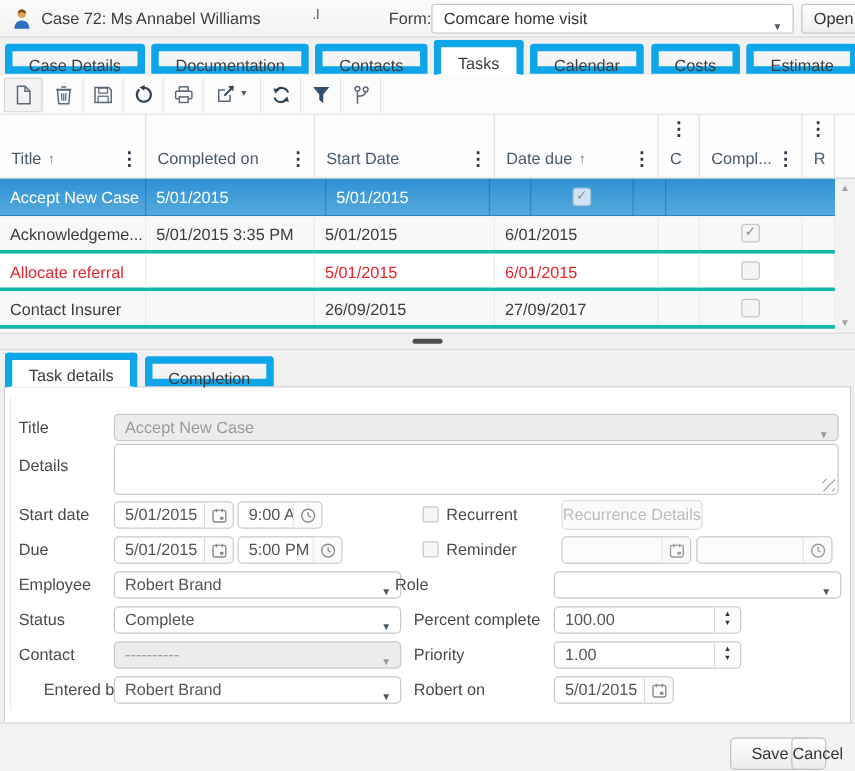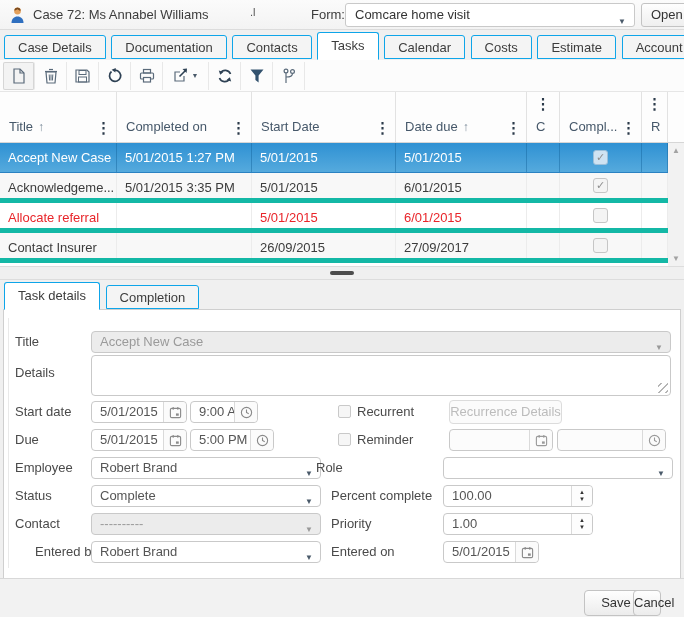--- a/index.html
+++ b/index.html
@@ -16,21 +16,21 @@
   .form-select{position:absolute;left:345px;top:3px;width:290px;height:24px;box-sizing:border-box;
     border:1px solid #c9c9c9;border-radius:3px;background:#fff;line-height:22px;padding:0 22px 0 9px;color:#333;}
   .form-select .caret{position:absolute;right:8px;top:7px;font-size:8px;color:#4a5a6a;}
   .open-btn{position:absolute;left:641px;top:3px;width:56px;height:24px;box-sizing:border-box;
     border:1px solid #c3c3c3;border-radius:3px;background:linear-gradient(#fefefe,#efefef);
     text-align:left;padding-left:9px;line-height:22px;color:#333;}
 
   
   .tabstrip{position:absolute;top:30px;left:0;width:684px;height:30px;white-space:nowrap;}
   .tab{position:relative;display:inline-block;margin-left:2px;margin-top:5px;height:24px;line-height:23px;
-    padding:0 13px;background:#f4f4f4;border:1px solid #0ea5e9;border-radius:3px 3px 0 0;color:#3c3c3c;
+    padding:0 13px;background:#f4f4f4;border:6px solid #0ea5e9;border-radius:3px 3px 0 0;color:#3c3c3c;
     box-sizing:border-box;vertical-align:top;z-index:1;}
   .tab.first{margin-left:4px;}
   .tab.active{background:#fff;height:28px;margin-top:2px;line-height:26px;border-bottom:1px solid #fff;z-index:5;}
 
   
   .toolbar{position:absolute;top:60px;left:0;width:684px;height:32px;background:#fcfcfc;
     border-bottom:1px solid #e6e6e6;box-sizing:border-box;display:flex;align-items:center;padding-left:3px;}
   .tbtn{width:32px;height:28px;display:flex;align-items:center;justify-content:center;
     border-right:1px solid #e8e8e8;box-sizing:border-box;}
   .tbtn.highlight{background:#f3f3f3;box-shadow:inset 0 0 0 1px #d6d6d6;border-radius:2px;}
@@ -42,21 +42,21 @@
   .grid{position:absolute;top:92px;left:0;width:684px;height:174px;background:#fff;}
   .grid-header{display:flex;height:51px;border-bottom:1px solid #d6d6d6;background:#fdfdfd;box-sizing:border-box;}
   .hcell{position:relative;border-right:1px solid #e2e2e2;box-sizing:border-box;}
   .c0{width:117px;}.c1{width:135px;}.c2{width:144px;}.c3{width:131px;}
   .c4{width:33px;}.c5{width:82px;}.c6{width:26px;}.cfill{width:16px;border-right:none;}
   .hlabel{position:absolute;left:9px;bottom:8px;color:#46586a;white-space:nowrap;overflow:hidden;max-width:80%;}
   .sort{color:#7a8a99;margin-left:5px;font-size:12px;}
   .hdots{position:absolute;right:5px;bottom:7px;color:#2b3a4a;font-weight:bold;font-size:15px;line-height:14px;}
   .hdots.topdots{bottom:auto;top:5px;right:auto;left:50%;transform:translateX(-50%);}
   .grid-body{position:relative;}
-  .grow{display:flex;height:30px;box-sizing:border-box;border-bottom:5px solid #14b8a6;background:#fff;}
+  .grow{display:flex;height:30px;box-sizing:border-box;border-bottom:3px solid #14b8a6;background:#fff;}
   .grow.alt{background:#f8f8f8;}
   .grow.selected{background:linear-gradient(#2f91d3,#55aadd);border-bottom:1px solid #2a82c2;}
   .gcell{box-sizing:border-box;border-right:1px solid #ececec;padding:0 8px;line-height:29px;
     white-space:nowrap;overflow:hidden;color:#3c3c3c;}
   .grow.selected .gcell{color:#fff;border-right-color:rgba(20,100,155,.45);}
   .gcell.overdue{color:#e8252a;}
   .gcell.cbcell{display:flex;align-items:center;justify-content:center;padding:0;}
   .cb{width:15px;height:15px;box-sizing:border-box;border:1px solid #c6c6c6;border-radius:3px;background:#f4f4f4;
     text-align:center;line-height:13px;font-size:11px;color:#8f8f8f;}
   .grow.selected .cb{background:#cfe3f2;border-color:#9cc0da;}
@@ -230,21 +230,20 @@
       <div class="hcell c6">
         <span class="hdots topdots">⋮</span>
         <span class="hlabel">R</span>
       </div>
       <div class="hcell cfill"></div>
     </div>
 
     <div class="grid-body">
       <div class="grow selected">
         <div class="gcell c0">Accept New Case</div>
-        <div class="gcell c1">5/01/2015 1:27 PM</div>
         <div class="gcell c2">5/01/2015</div>
         <div class="gcell c3">5/01/2015</div>
         <div class="gcell c4"></div>
         <div class="gcell c5 cbcell">
           <span class="cb">✓</span>
         </div>
         <div class="gcell c6"></div>
       </div>
       <div class="grow alt">
         <div class="gcell c0">Acknowledgeme...</div>
@@ -417,21 +416,21 @@
         <span>▲</span>
         <span>▼</span>
       </div>
     </div>
 
     <span class="flabel" style="left:11px;top:231px;margin-left:20px;">Entered by</span>
     <div class="field" style="left:87px;top:231px;width:230px;padding-right:20px;">
       <span>Robert Brand</span>
       <span class="caret">▼</span>
     </div>
-    <span class="flabel" style="left:327px;top:231px;">Entered on</span>
+    <span class="flabel" style="left:327px;top:231px;">Robert on</span>
     <div class="field" style="left:439px;top:231px;width:96px;padding-right:24px;">
       <span>5/01/2015</span>
       <div class="iconseg">
         <svg width="13" height="13" viewBox="0 0 14 14">
           <rect x="1.5" y="2.5" width="11" height="10" rx="1.5" fill="none" stroke="#8a8a8a" stroke-width="1.2"></rect>
           <line x1="4.5" y1="1" x2="4.5" y2="4" stroke="#8a8a8a" stroke-width="1.2"></line>
           <line x1="9.5" y1="1" x2="9.5" y2="4" stroke="#8a8a8a" stroke-width="1.2"></line>
           <rect x="7.5" y="8" width="3" height="2.5" fill="#8a8a8a"></rect>
         </svg>
       </div>

